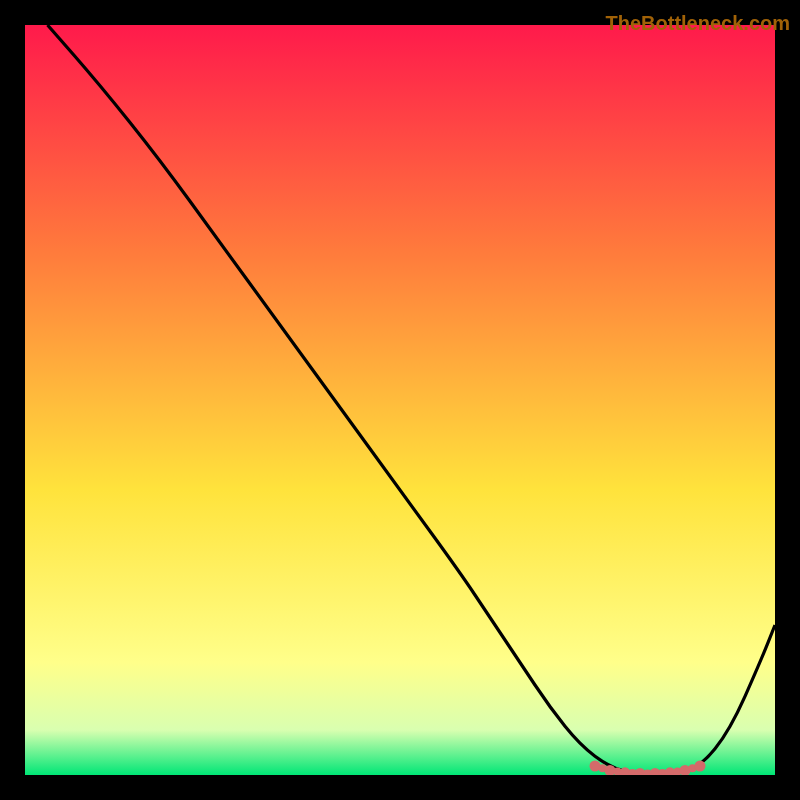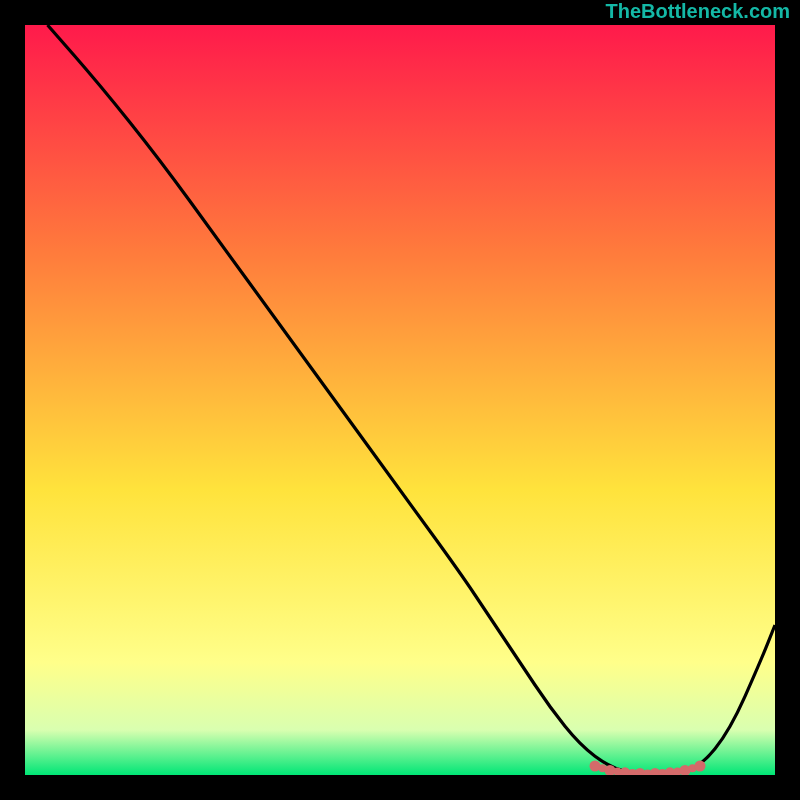--- a/index.html
+++ b/index.html
@@ -11,23 +11,23 @@
     overflow: hidden;
     font-family: Arial, Helvetica, sans-serif;
   }
   .canvas {
     position: relative;
     width: 800px;
     height: 800px;
   }
   .watermark {
     position: absolute;
-    top: 0;
+    top: 12px;
     right: 10px;
-    color: #14b8a6;
+    color: #a16207;
     font-size: 20px;
     font-weight: bold;
     letter-spacing: 0px;
     z-index: 30;
   }
   .plot-area {
     position: absolute;
     left: 25px;
     top: 25px;
     width: 750px;

